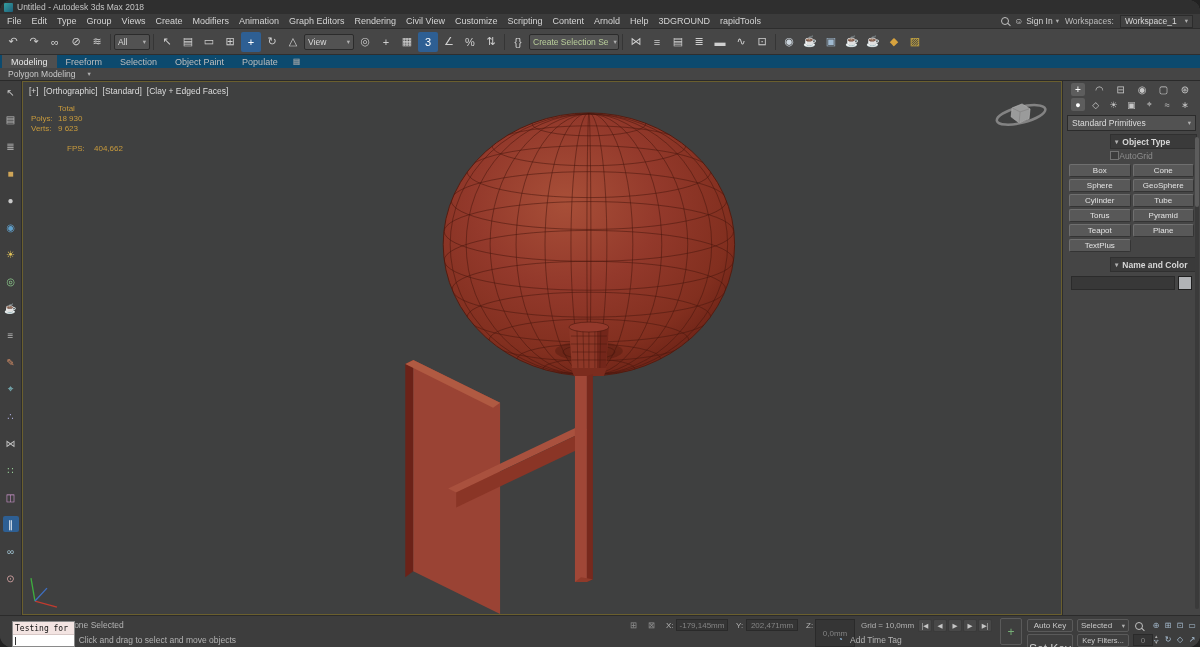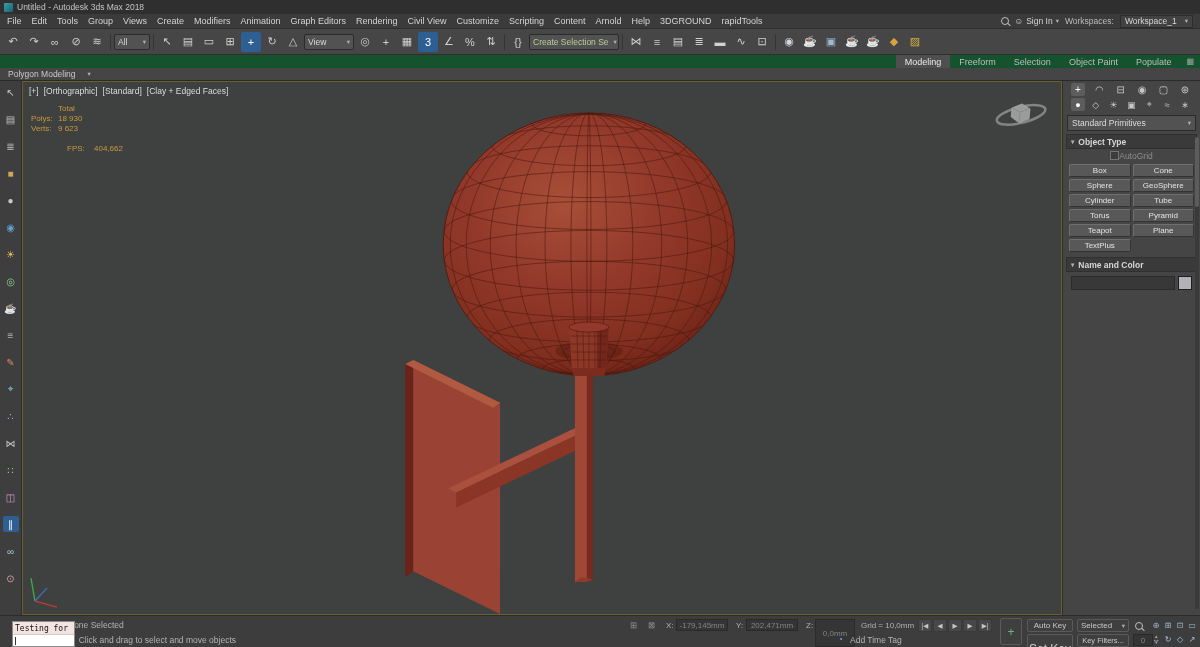--- a/index.html
+++ b/index.html
@@ -1,17 +1,17 @@
 <!DOCTYPE html>
 <html><head>
 <meta charset="utf-8">
 <style>
   html,body{margin:0;padding:0;background:#222;}
   .window{position:relative;width:1200px;height:647px;background:#444;overflow:hidden;
-    font-family:"Liberation Sans",sans-serif;cursor:default;-webkit-user-select:none;user-select:none;}
+    font-family:"Liberation Sans",sans-serif;cursor:default;-webkit-user-select:none;user-select:none;border-radius:12px;}
   .row{display:flex;align-items:center;}
   
   .titlebar{height:14px;background:#2f2f2f;color:#c4c4c4;font-size:8.5px;padding:0 4px;gap:4px;box-sizing:border-box;}
   .appicon{width:9px;height:9px;background:linear-gradient(135deg,#35a0a0,#1d5f7a);border-radius:1px;flex:0 0 auto;}
   
   .menubar{height:15px;background:#3b3b3b;border-bottom:1px solid #2d2d2d;font-size:9px;color:#d4d4d4;padding:0 2px;box-sizing:border-box;}
   .menu-item{padding:0 5px;height:100%;display:flex;align-items:center;white-space:nowrap;}
   .mb-right{margin-left:auto;display:flex;align-items:center;gap:6px;padding-right:5px;white-space:nowrap;}
   .searchg{width:6px;height:6px;border:1px solid #bfbfbf;border-radius:50%;position:relative;display:inline-block;}
   .searchg::after{content:"";position:absolute;width:4px;height:1px;background:#bfbfbf;right:-3px;bottom:-1px;transform:rotate(45deg);}
@@ -19,21 +19,21 @@
   .wslabel{color:#bdbdbd;font-size:8.5px;}
   .wsdrop{display:flex;align-items:center;gap:8px;background:#424242;border:1px solid #2c2c2c;height:11px;padding:0 4px;font-size:8.5px;color:#d8d8d8;}
   .chev{font-size:6.5px;color:#b0b0b0;}
   
   .toolbar{height:26px;background:#464646;border-bottom:1px solid #2e2e2e;display:flex;align-items:center;padding:0 3px;gap:1px;box-sizing:border-box;}
   .tgroup{display:flex;gap:1px;}
   .ticon{width:20px;height:20px;border-radius:2px;display:flex;align-items:center;justify-content:center;font-size:11px;color:#cfcfcf;flex:0 0 auto;}
   .tsep{width:1px;height:16px;background:#353535;margin:0 2px;flex:0 0 auto;}
   .tdrop{height:16px;background:#525252;border:1px solid #2b2b2b;border-radius:2px;display:flex;align-items:center;font-size:8.5px;color:#dadada;padding:0 3px;gap:5px;justify-content:space-between;box-sizing:border-box;flex:0 0 auto;white-space:nowrap;overflow:hidden;}
   
-  .rtabs{height:13px;background:#14532d;display:flex;align-items:stretch;font-size:9px;color:#bdbdbd;padding-left:9px;box-sizing:border-box;justify-content:flex-end;}
+  .rtabs{height:13px;background:#0c4a6e;display:flex;align-items:stretch;font-size:9px;color:#bdbdbd;padding-left:2px;box-sizing:border-box;}
   .rtab{padding:0 9px;display:flex;align-items:center;white-space:nowrap;}
   .rtab-icon{display:flex;align-items:center;padding:0 6px;color:#a8a8a8;font-size:8px;}
   .rsub{height:13px;background:#454545;border-bottom:1px solid #2a2a2a;display:flex;align-items:center;font-size:8.5px;color:#c9c9c9;gap:12px;padding-left:8px;box-sizing:border-box;}
   
   .main{display:flex;height:534px;}
   .leftstrip{width:22px;background:#3e3e3e;border-right:1px solid #2d2d2d;display:flex;flex-direction:column;align-items:center;padding-top:3px;gap:11px;box-sizing:border-box;flex:0 0 auto;}
   .lticon{width:16px;height:16px;display:flex;align-items:center;justify-content:center;font-size:10px;border-radius:2px;}
   .viewport{flex:1;position:relative;background:#3f4040;border:1px solid #6a5f2e;box-sizing:border-box;overflow:hidden;}
   .vp-label{position:absolute;top:4px;left:6px;display:flex;gap:5px;font-size:8.5px;color:#dcdcdc;z-index:2;}
   .vp-stats{position:absolute;top:22px;left:8px;z-index:2;font-size:8px;color:#c89a3c;line-height:10px;}
@@ -41,21 +41,21 @@
   .stat-label{width:27px;}
   .fps-row{margin-top:10px;display:flex;padding-left:36px;}
   svg.scene{position:absolute;inset:0;width:100%;height:100%;display:block;}
   
   .cpanel{width:138px;background:#454545;border-left:1px solid #2d2d2d;position:relative;font-size:8.5px;box-sizing:border-box;flex:0 0 auto;}
   .cp-tabs{display:flex;justify-content:space-between;padding:2px 8px 1px;color:#c7c7c7;font-size:10px;}
   .cp-cats{display:flex;justify-content:space-between;padding:1px 8px 2px;color:#c7c7c7;font-size:9px;}
   .cp-tab{width:14px;height:13px;display:flex;align-items:center;justify-content:center;border-radius:2px;}
   .cp-drop{margin:2px 4px;height:14px;background:#525252;border:1px solid #2b2b2b;display:flex;align-items:center;justify-content:space-between;padding:0 4px;color:#dcdcdc;}
   .rollout{margin:3px 3px 0;}
-  .ro-head{height:13px;background:#3a3a3a;border:1px solid #303030;display:flex;align-items:center;gap:4px;padding:0 4px;color:#d6d6d6;font-weight:bold;font-size:8.5px;}
+  .ro-head{height:13px;background:#3a3a3a;border:1px solid #303030;display:flex;align-items:center;gap:4px;padding:0 4px;color:#d6d6d6;font-weight:bold;font-size:8.5px;margin-left:44px;}
   .autogrid{height:13px;display:flex;align-items:center;justify-content:center;gap:0;color:#8d8d8d;}
   .agbox{width:7px;height:7px;border:1px solid #737373;background:#3c3c3c;}
   .prim-grid{display:grid;grid-template-columns:1fr 1fr;gap:2px;padding:2px 3px;}
   .prim-btn{height:13px;background:#585858;border:1px solid;border-color:#6f6f6f #343434 #343434 #6f6f6f;border-radius:2px;color:#e3e3e3;font-size:8px;display:flex;align-items:center;justify-content:center;font-family:inherit;padding:0;}
   .nc-row{display:flex;gap:3px;padding:4px 5px;align-items:center;}
   .nc-field{flex:1;height:12px;background:#383838;border:1px solid #2b2b2b;}
   .nc-swatch{width:12px;height:12px;background:#b1b3b6;border:1px solid #1f1f1f;}
   .cp-scroll{position:absolute;right:1px;top:56px;bottom:6px;width:4px;background:#3a3a3a;border-radius:2px;}
   .cp-thumb{width:4px;height:70px;background:#5c5c5c;border-radius:2px;}
   
@@ -81,21 +81,21 @@
     <span>Untitled - Autodesk 3ds Max 2018</span>
   </div>
 
   <div class="menubar row">
     <div style="display:flex;height:100%">
 
         <span class="menu-item">File</span>
 
         <span class="menu-item">Edit</span>
 
-        <span class="menu-item">Tools</span>
+        <span class="menu-item">Type</span>
 
         <span class="menu-item">Group</span>
 
         <span class="menu-item">Views</span>
 
         <span class="menu-item">Create</span>
 
         <span class="menu-item">Modifiers</span>
 
         <span class="menu-item">Animation</span>

